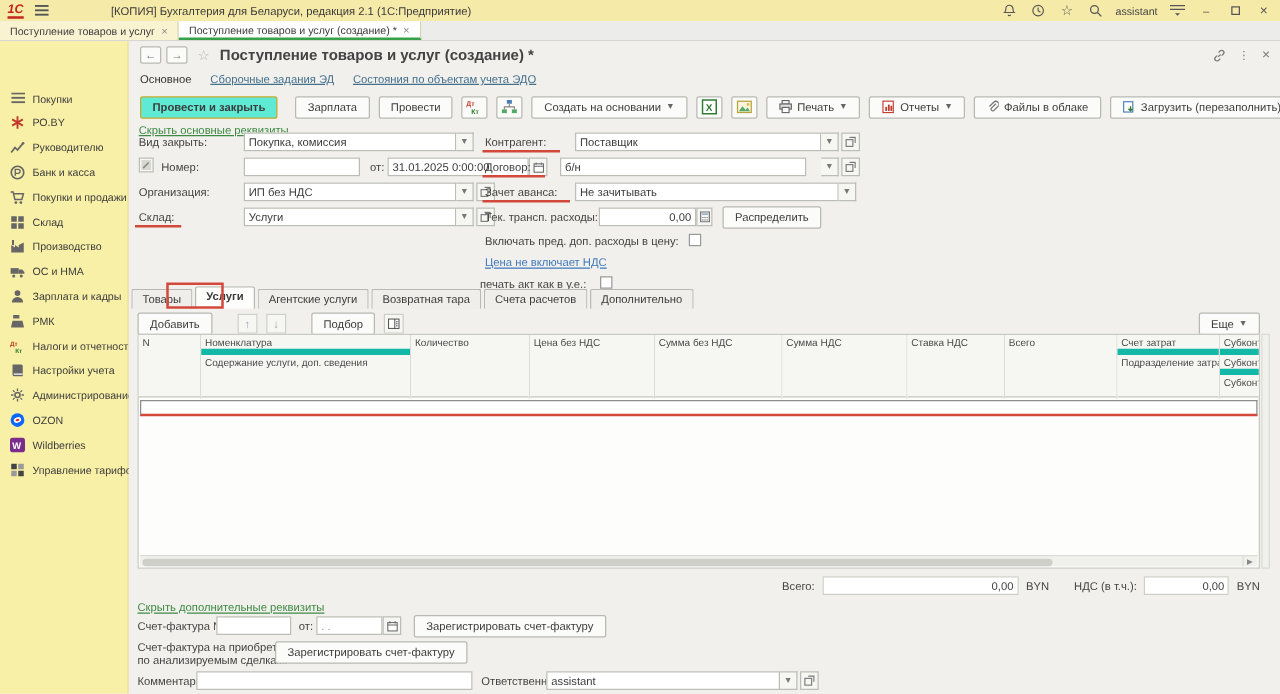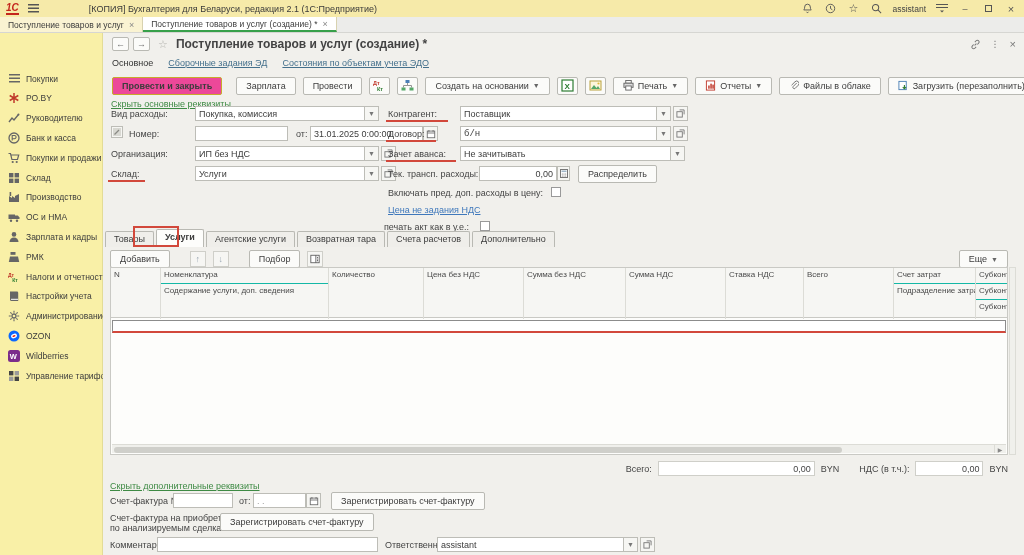--- a/index.html
+++ b/index.html
@@ -41,21 +41,21 @@
   .fh-right span { cursor:pointer; }
 
   
   .navrow { position:absolute; top:25px; left:9px; display:flex; gap:15px; font-size:9px; }
   .navrow .cur { color:#333; }
   .navlink { color:#44708c; text-decoration:underline; cursor:pointer; }
 
   
   .toolbar { position:absolute; top:43px; left:9px; right:9px; height:19px; display:flex; align-items:center; gap:7px; }
   .btn { display:inline-flex; align-items:center; gap:4px; height:18px; padding:0 9px; border:1px solid #b9b9b3; background:#fbfbf9; border-radius:2px; font-size:9px; color:#3c3c3c; cursor:pointer; white-space:nowrap; }
-  .btn.primary { background:#ec4899; border-color:#c7a92c; font-weight:bold; }
+  .btn.primary { background:#5eead4; border-color:#c7a92c; font-weight:bold; }
   .btn.icononly { padding:0 3px; }
   .caret { font-size:7px; color:#666; }
   .sp { width:6px; }
 
   .greenlink { color:#3e8a44; text-decoration:underline; font-size:9px; cursor:pointer; }
 
   
   .flabel { position:absolute; font-size:9px; color:#444; white-space:nowrap; }
   .inp { position:absolute; height:15px; border:1px solid #bdbdb7; background:#fff; font-size:9px; display:flex; align-items:center; padding:0 3px; white-space:nowrap; overflow:hidden; }
   .inp.num { justify-content:flex-end; }
@@ -75,21 +75,21 @@
 
   
   .ttb { position:absolute; top:217px; left:7px; width:898px; display:flex; align-items:center; gap:7px; }
   .arrbtn { width:16px; height:16px; border:1px solid #cfcfc9; background:#f6f6f3; color:#9aa6b2; font-size:9px; display:flex; align-items:center; justify-content:center; }
 
   
   .gridtable { position:absolute; top:234px; left:7px; width:898px; height:188px; border:1px solid #c9c9c4; background:#fdfdfb; }
   .thead { display:flex; height:51px; }
   .tcol { border-right:1px solid #dcdcd6; flex:none; }
   .tcol:last-child { border-right:none; }
-  .tcell { font-size:8px; color:#4a4a4a; padding:2px 3px; white-space:nowrap; overflow:hidden; background:#f6f6f3; border-bottom:1px solid #14b8a6; }
+  .tcell { font-size:8px; color:#4a4a4a; padding:2px 3px; white-space:nowrap; overflow:hidden; background:#f6f6f3; border-bottom:5px solid #14b8a6; }
   .emptyrow { position:absolute; top:52px; left:1px; right:1px; height:13px; background:#fff; border:1px solid #8c8c8c; border-bottom:2px solid #d2483b; }
   .hscroll { position:absolute; left:1px; right:1px; bottom:1px; height:9px; background:#f0f0ec; border-top:1px solid #dcdcd6; }
   .hthumb { position:absolute; left:2px; top:1.5px; width:728px; height:6px; background:#cfcfca; border-radius:3px; cursor:grab; }
   .harrow { position:absolute; right:1px; top:0; width:11px; height:8px; font-size:6px; color:#888; display:flex; align-items:center; justify-content:center; border-left:1px solid #dcdcd6; cursor:pointer; }
   .vtrack { position:absolute; top:234px; left:906px; width:7px; height:188px; background:#f0f0ec; border:1px solid #dcdcd6; }
 
   
   .totals { position:absolute; top:428px; left:7px; width:898px; display:flex; justify-content:flex-end; align-items:center; gap:6px; font-size:9px; color:#444; }
   .totinp { height:15px; border:1px solid #cfcfc9; background:#fff; display:flex; align-items:center; justify-content:flex-end; padding:0 3px; }
 </style>
@@ -406,21 +406,21 @@
             <rect x="1" y="1.5" width="8" height="9" fill="#fff" stroke="#4a7fb5"></rect>
             <path d="M7 5.5v4M5.2 7.7L7 9.5l1.8-1.8" fill="none" stroke="#2e7d32" stroke-width="1.2"></path>
           </svg>
         <span>Загрузить (перезаполнить) из файла</span>
       </button>
 
     </div>
 
     <span class="abs greenlink" style="left:8px; top:66px;">Скрыть основные реквизиты</span>
 
-    <span class="flabel" style="left:8px; top:76px;">Вид расходы:</span>
+    <span class="flabel" style="left:8px; top:76px;">Вид закрыть:</span>
     <div class="inp" style="left:92px; top:73px; width:170px;">Покупка, комиссия</div>
     <div class="ddbtn" style="left:262px; top:73px;">▼</div>
 
     <span class="sqbtn" style="left:8px; top:93px; width:12px; height:12px;">
       <svg width="8" height="8" viewBox="0 0 8 8">
           <rect width="8" height="8" fill="#d8d8d2"></rect>
           <path d="M1.5 6.5L6 2" stroke="#8a8a84" stroke-width="1.2"></path>
         </svg>
     </span>
     <span class="flabel" style="left:26px; top:96px;">Номер:</span>
@@ -458,21 +458,21 @@
     <div class="inp" style="left:357px; top:73px; width:197px;">Поставщик</div>
     <div class="ddbtn" style="left:554px; top:73px;">▼</div>
     <span class="sqbtn" style="left:570px; top:73px;">
       <svg width="9" height="9" viewBox="0 0 10 10">
           <rect x="1" y="3" width="6" height="6" fill="none" stroke="#777"></rect>
           <path d="M4 1h5v5" fill="none" stroke="#777"></path>
         </svg>
     </span>
 
     <span class="flabel" style="left:285px; top:96px;">Договор:</span>
-    <div class="inp" style="left:357px; top:93px; width:197px;font-family:Liberation Mono, monospace;">б/н</div>
+    <div class="inp" style="left:345px; top:93px; width:197px;">б/н</div>
     <div class="ddbtn" style="left:554px; top:93px;">▼</div>
     <span class="sqbtn" style="left:570px; top:93px;">
       <svg width="9" height="9" viewBox="0 0 10 10">
           <rect x="1" y="3" width="6" height="6" fill="none" stroke="#777"></rect>
           <path d="M4 1h5v5" fill="none" stroke="#777"></path>
         </svg>
     </span>
 
     <span class="flabel" style="left:285px; top:116px;text-align:center;">Зачет аванса:</span>
     <div class="inp" style="left:357px; top:113px; width:211px;">Не зачитывать</div>
@@ -492,21 +492,21 @@
             <circle cx="4" cy="7" r="0.6"></circle>
             <circle cx="5.7" cy="7" r="0.6"></circle>
           </g>
         </svg>
     </span>
     <button class="btn abs" style="left:475px; top:132px;">Распределить</button>
 
     <span class="flabel" style="left:285px; top:155px;">Включать пред. доп. расходы в цену:</span>
     <span class="cb" style="left:448px; top:154px;"></span>
 
-    <span class="abs bluelink" style="left:285px; top:172px;">Цена не задания НДС</span>
+    <span class="abs bluelink" style="left:285px; top:172px;">Цена не включает НДС</span>
 
     <span class="flabel" style="left:268px; top:189px;padding-left:13px;">печать акт как в у.е.:</span>
     <span class="cb" style="left:377px; top:188px;"></span>
 
     <div class="ann-line" style="left:5px;  top:147px; width:37px;"></div>
     <div class="ann-line" style="left:283px; top:87px;  width:62px;"></div>
     <div class="ann-line" style="left:283px; top:107px; width:50px;"></div>
     <div class="ann-line" style="left:283px; top:127px; width:70px;"></div>
 
     <div class="ftabs" id="formTabs">

